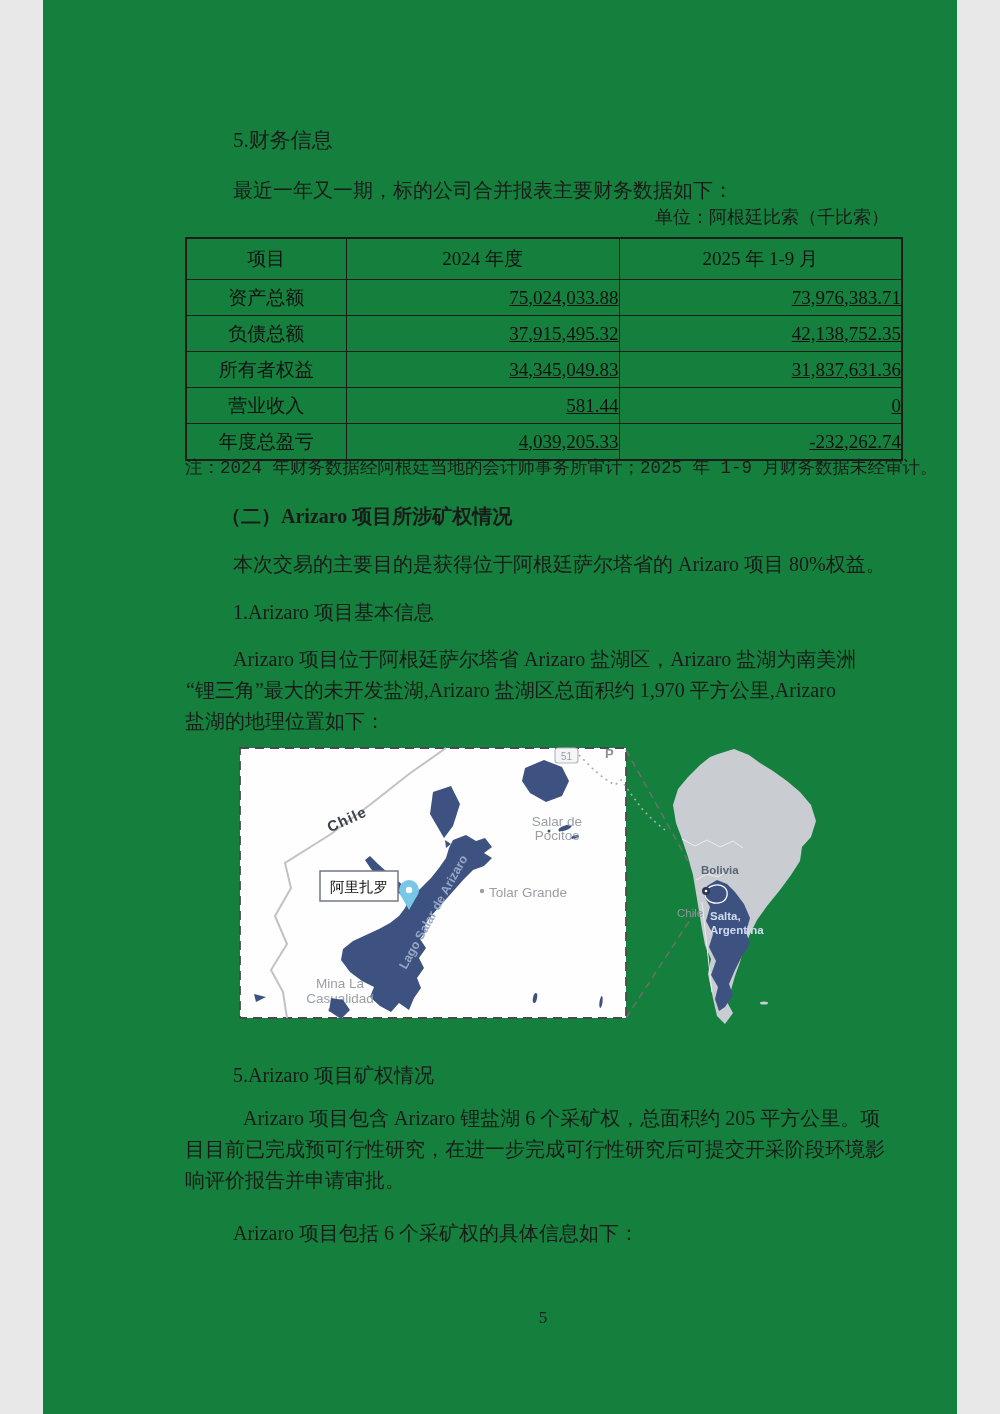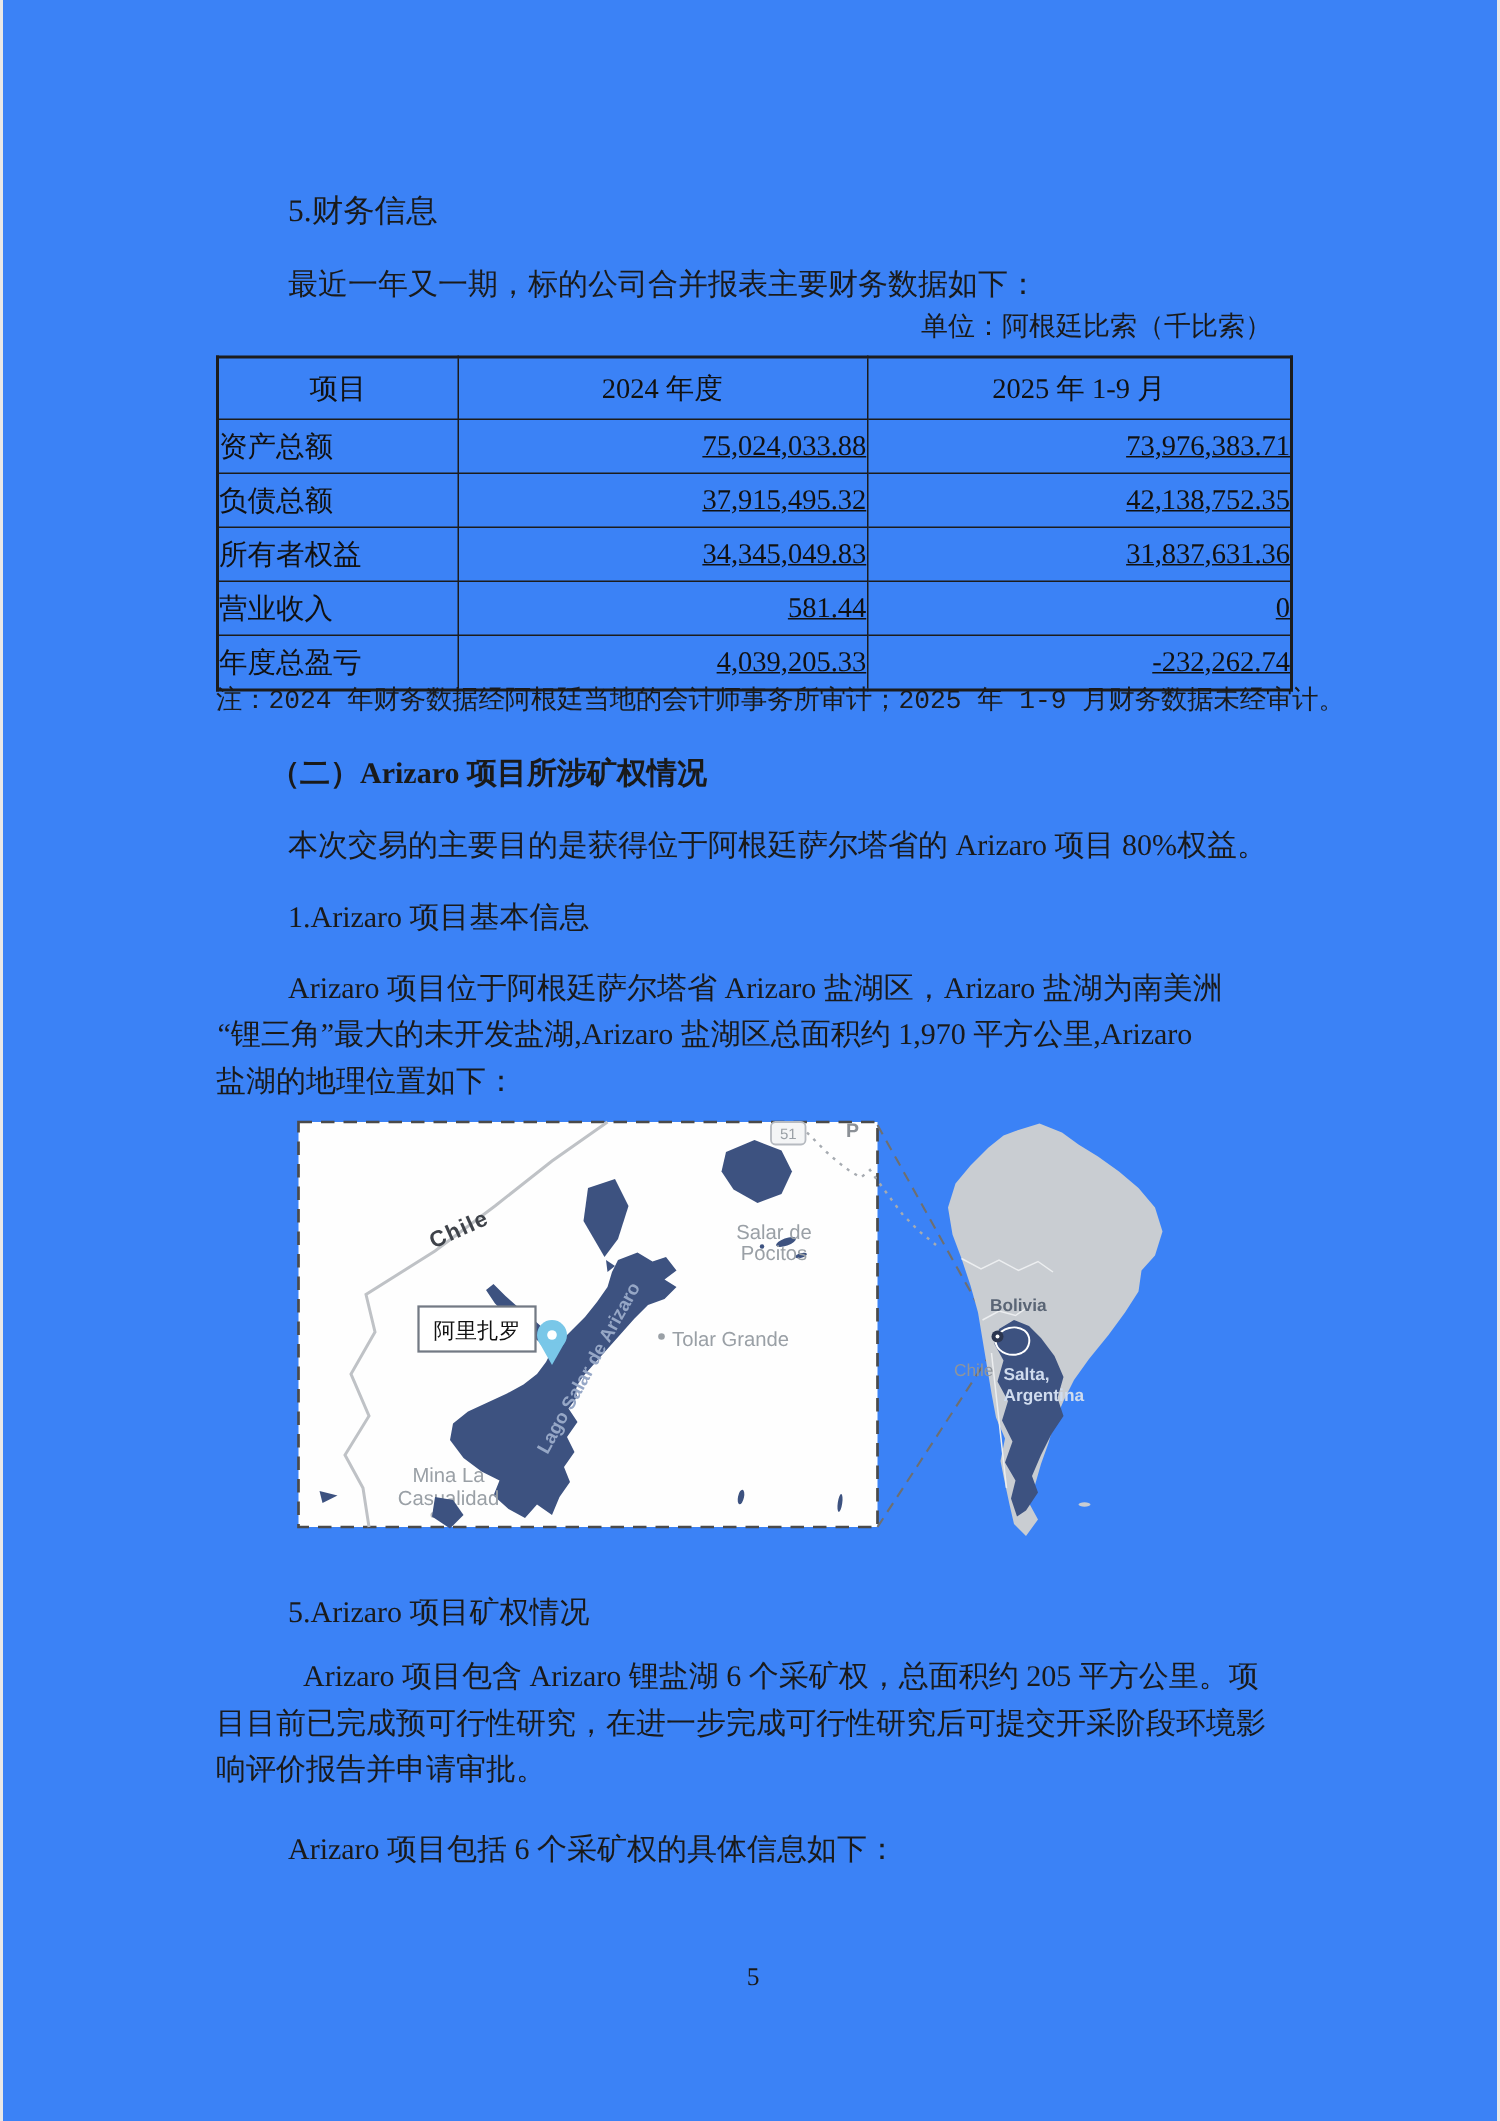--- a/index.html
+++ b/index.html
@@ -1,39 +1,39 @@
 <!DOCTYPE html>
 <html><head>
 <meta charset="utf-8">
 <style>
   html,body{margin:0;padding:0;background:#e8e8e8;}
   .page{
-    position:relative;width:996px;height:1414px;margin:0 auto;
-    background:#3b82f6;color:#1a1a1a;
+    position:relative;width:914px;height:1414px;margin:0 auto;
+    background:#15803d;color:#1a1a1a;
     font-family:"Liberation Serif","DejaVu Serif",serif;
     overflow:hidden;
   }
   .abs{position:absolute;}
   .t20{font-size:20px;line-height:26px;white-space:nowrap;}
   .t21{font-size:21px;line-height:27px;white-space:nowrap;}
   .t18{font-size:18px;line-height:23px;white-space:nowrap;}
   .t17{font-size:17.5px;line-height:22px;white-space:nowrap;}
   .bold{font-weight:bold;}
   table.fin{
     border-collapse:collapse;table-layout:fixed;
     width:716px;font-size:19px;color:#111;
     border:2.2px solid #1c1c1c;
   }
   table.fin th,table.fin td{
     border:1.5px solid #1c1c1c;
     font-weight:normal;padding:0;
   }
   table.fin th{height:40px;text-align:center;margin-left:20px;}
   table.fin td{height:35px;}
-  td.item{}
+  td.item{text-align:center;}
   td.num{text-align:right;padding-right:14px;text-decoration:underline;}
   .pagenum{left:0;top:1308px;width:1000px;text-align:center;font-size:17px;}
   svg text{font-family:"Liberation Sans","DejaVu Sans",sans-serif;}
 </style>
 </head>
 <body>
 
 <div class="page">
 
   <div class="abs t21" style="left:190px;top:127px;">5.财务信息</div>

